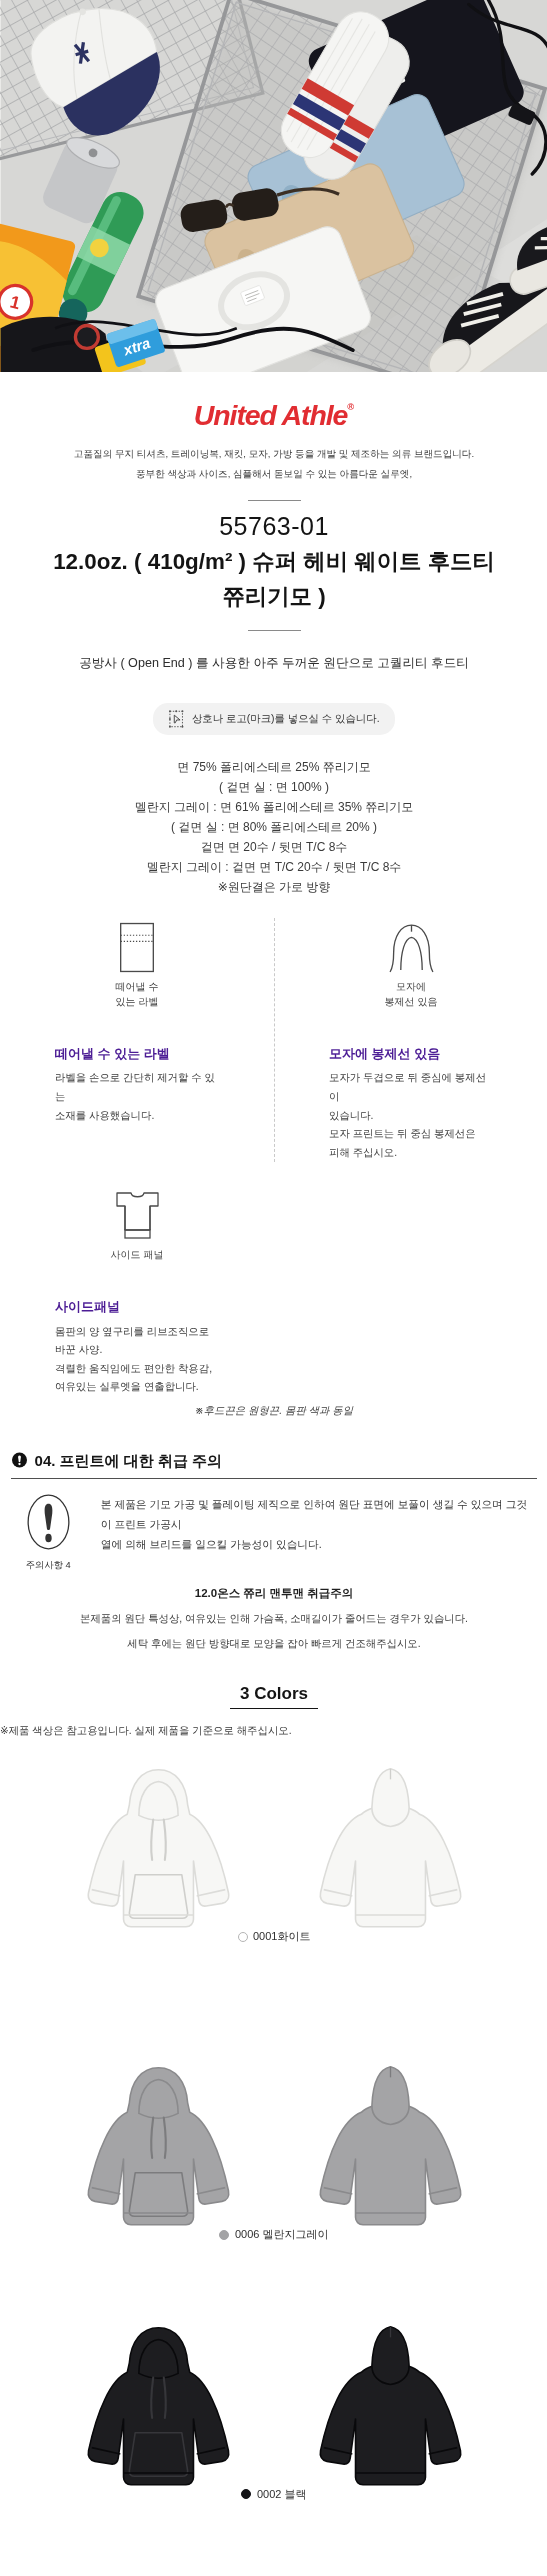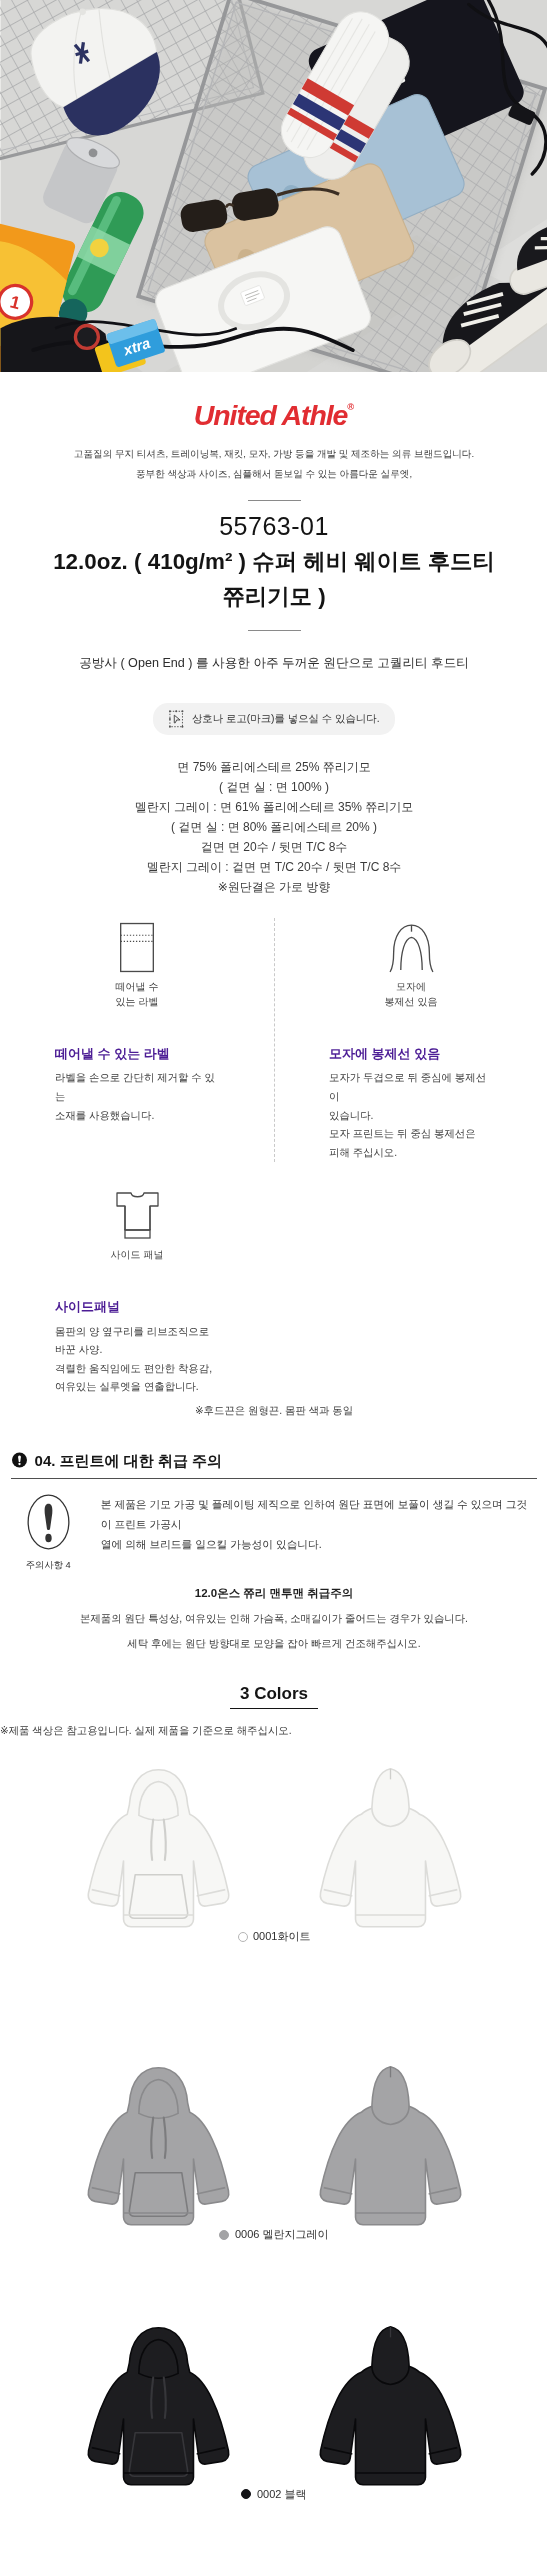--- a/index.html
+++ b/index.html
@@ -23,21 +23,21 @@
   .specs p{margin:0;}
   
   .feat-row{position:relative;display:flex;margin-top:21px;}
   .feat-col{width:274px;}
   .feat-inner{width:164px;margin:0 auto;}
   .feat-icon{height:55px;display:flex;align-items:flex-end;justify-content:center;}
   .feat-caption{margin-top:5.5px;text-align:center;font-size:10px;line-height:15px;color:#3f3f3f;}
   .feat-heading{margin-top:36px;font-size:13px;font-weight:700;color:#4c1d95;}
   .feat-body{margin-top:6.6px;font-size:10.4px;line-height:18.6px;color:#3c3c3c;}
   .v-divider{position:absolute;left:274px;top:0;height:100%;border-left:0.5px dashed #c9c9c9;}
-  .feat-note{margin-top:6.6px;text-align:center;font-size:10.4px;color:#3c3c3c;}
+  .feat-note{margin-top:6.6px;text-align:center;font-size:10.4px;color:#3c3c3c;font-style:italic;}
   
   .care{margin:34px 11px 0;}
   .care-header{display:flex;align-items:center;gap:6.6px;}
   .care-header .hdr-text{font-size:15px;font-weight:700;color:#161616;}
   .care-rule{border:0;border-top:1.1px solid #4f4f4f;margin:7.7px 0 0;}
   .warning{display:flex;gap:24px;margin-top:14.2px;padding:0 5.5px 0 8.8px;}
   .warn-left{width:57px;text-align:center;}
   .warn-caption{margin-top:5.5px;font-size:9.3px;color:#2e2e2e;}
   .warn-par{flex:1;font-size:10.7px;line-height:20px;color:#333;margin-top:1.1px;}
   .care-sub-title{margin-top:14.2px;text-align:center;font-size:11.5px;font-weight:700;color:#1f1f1f;}

